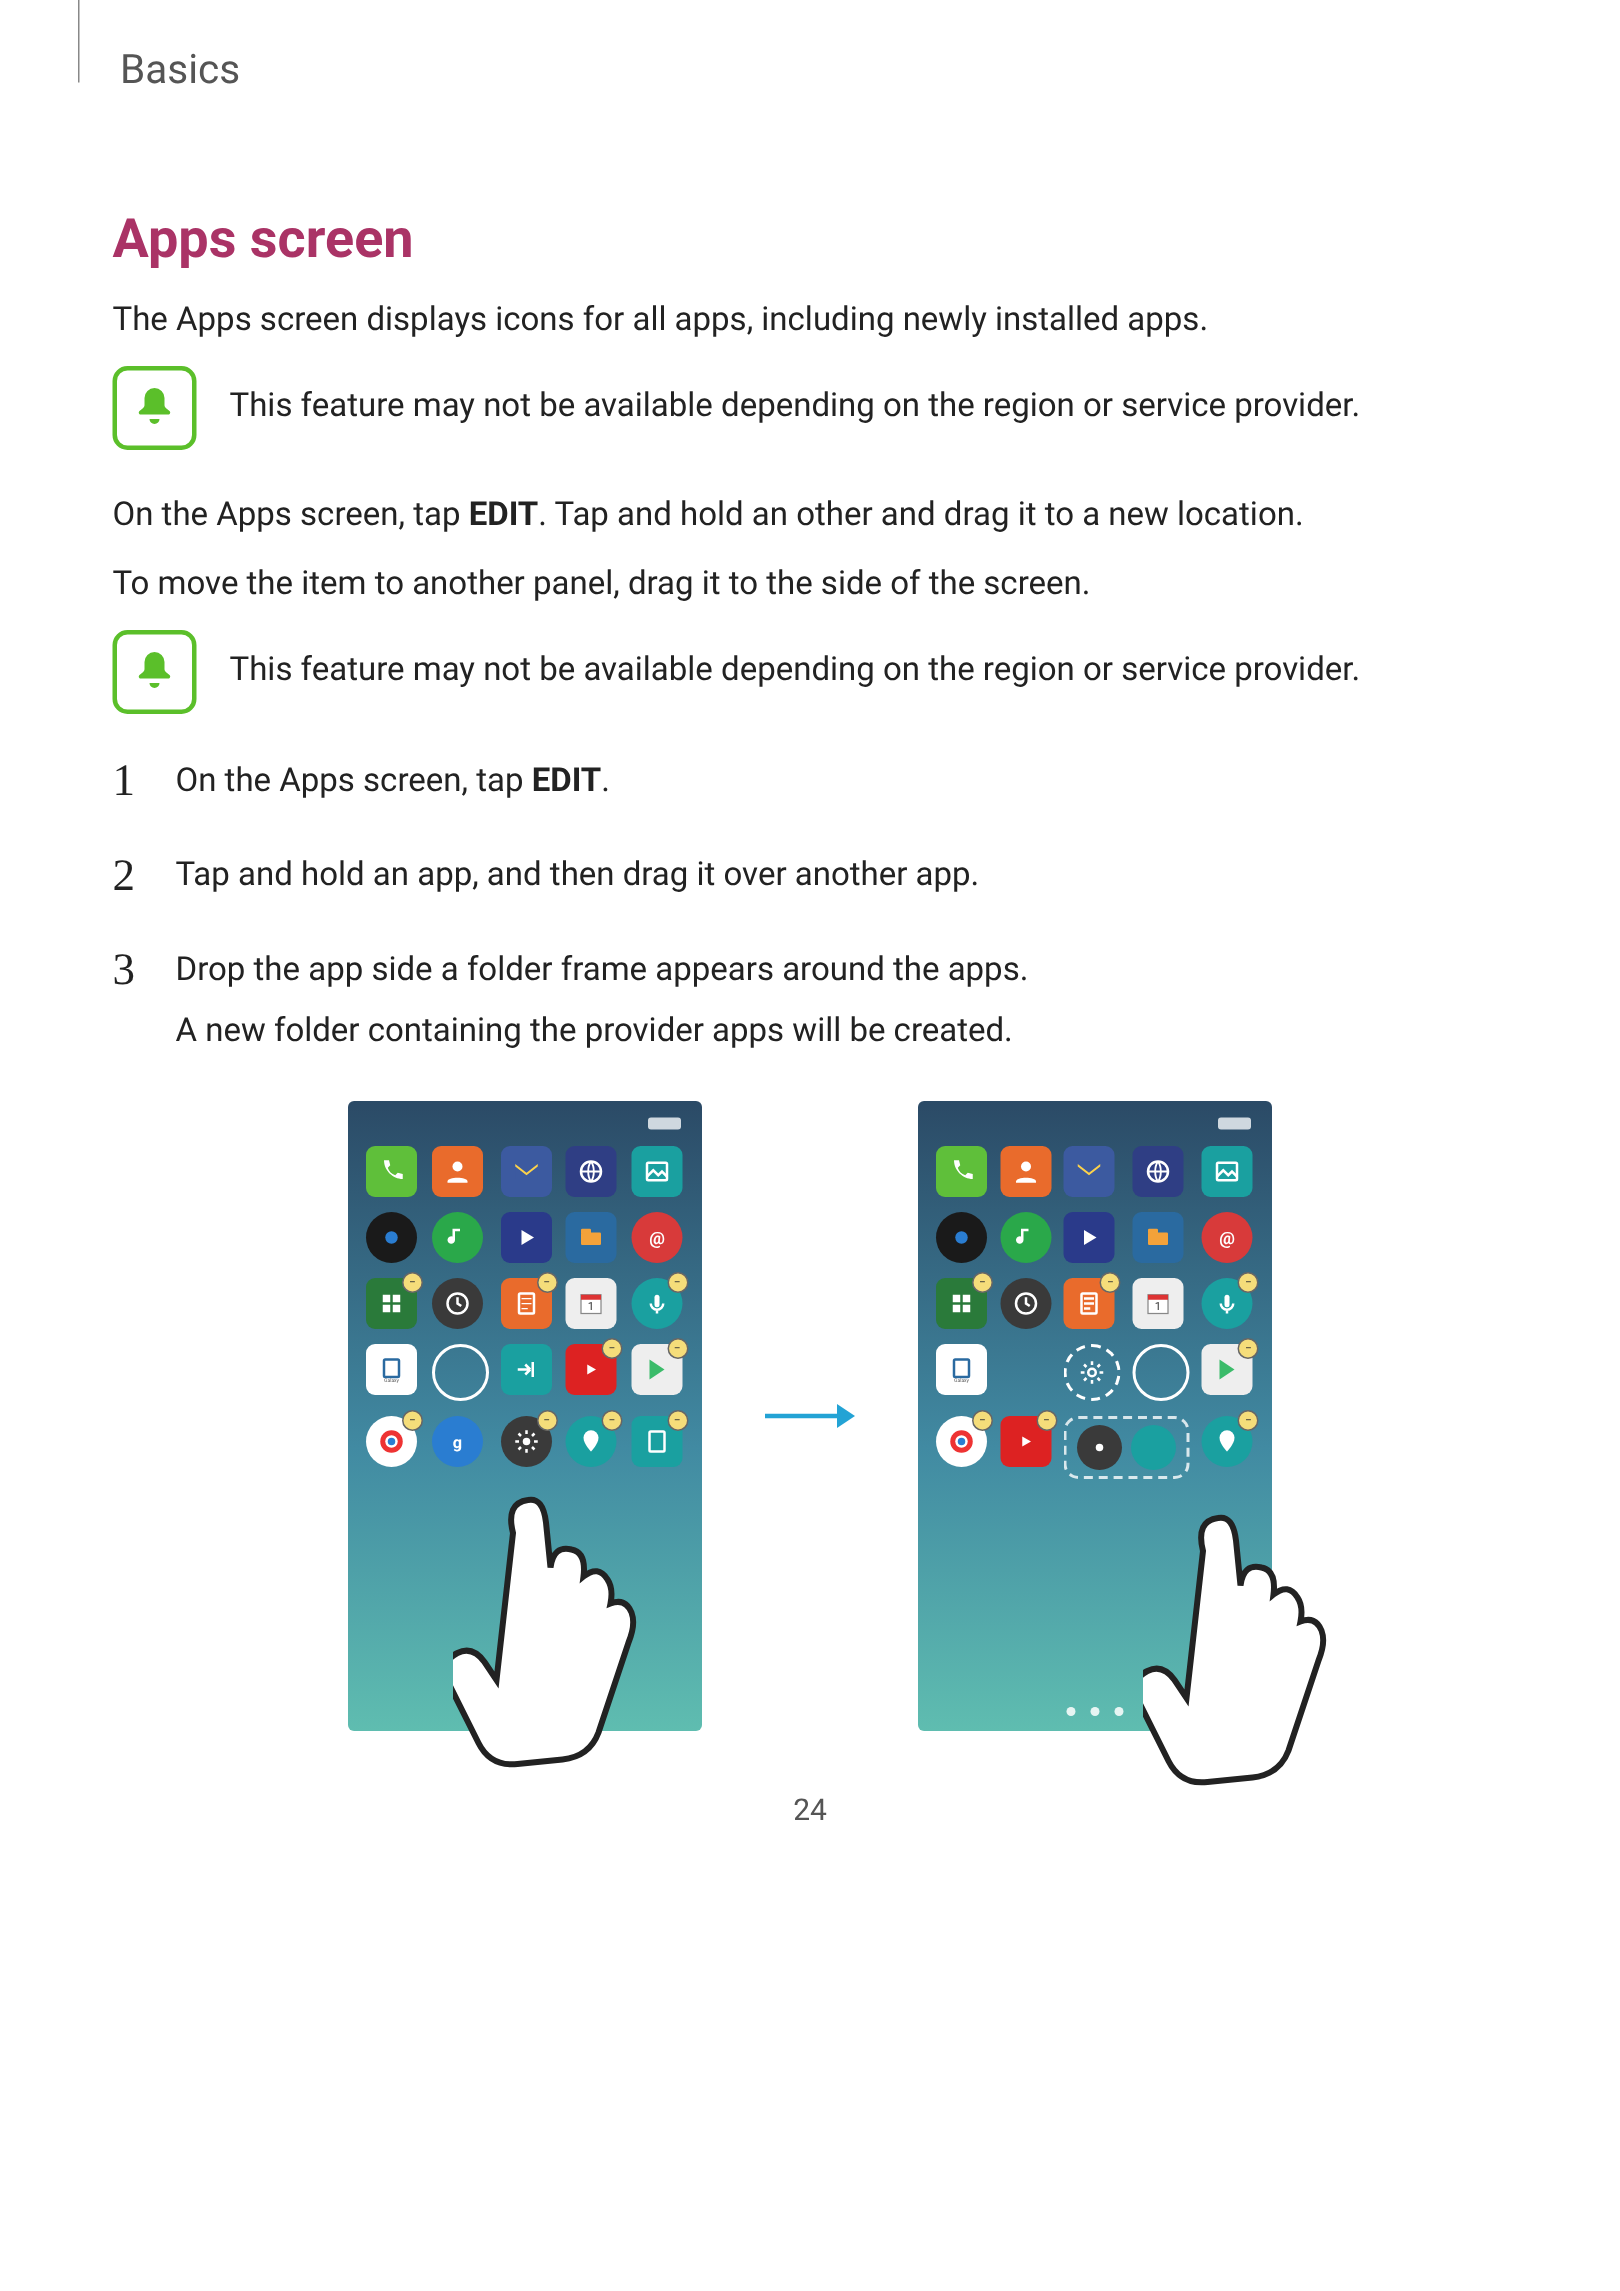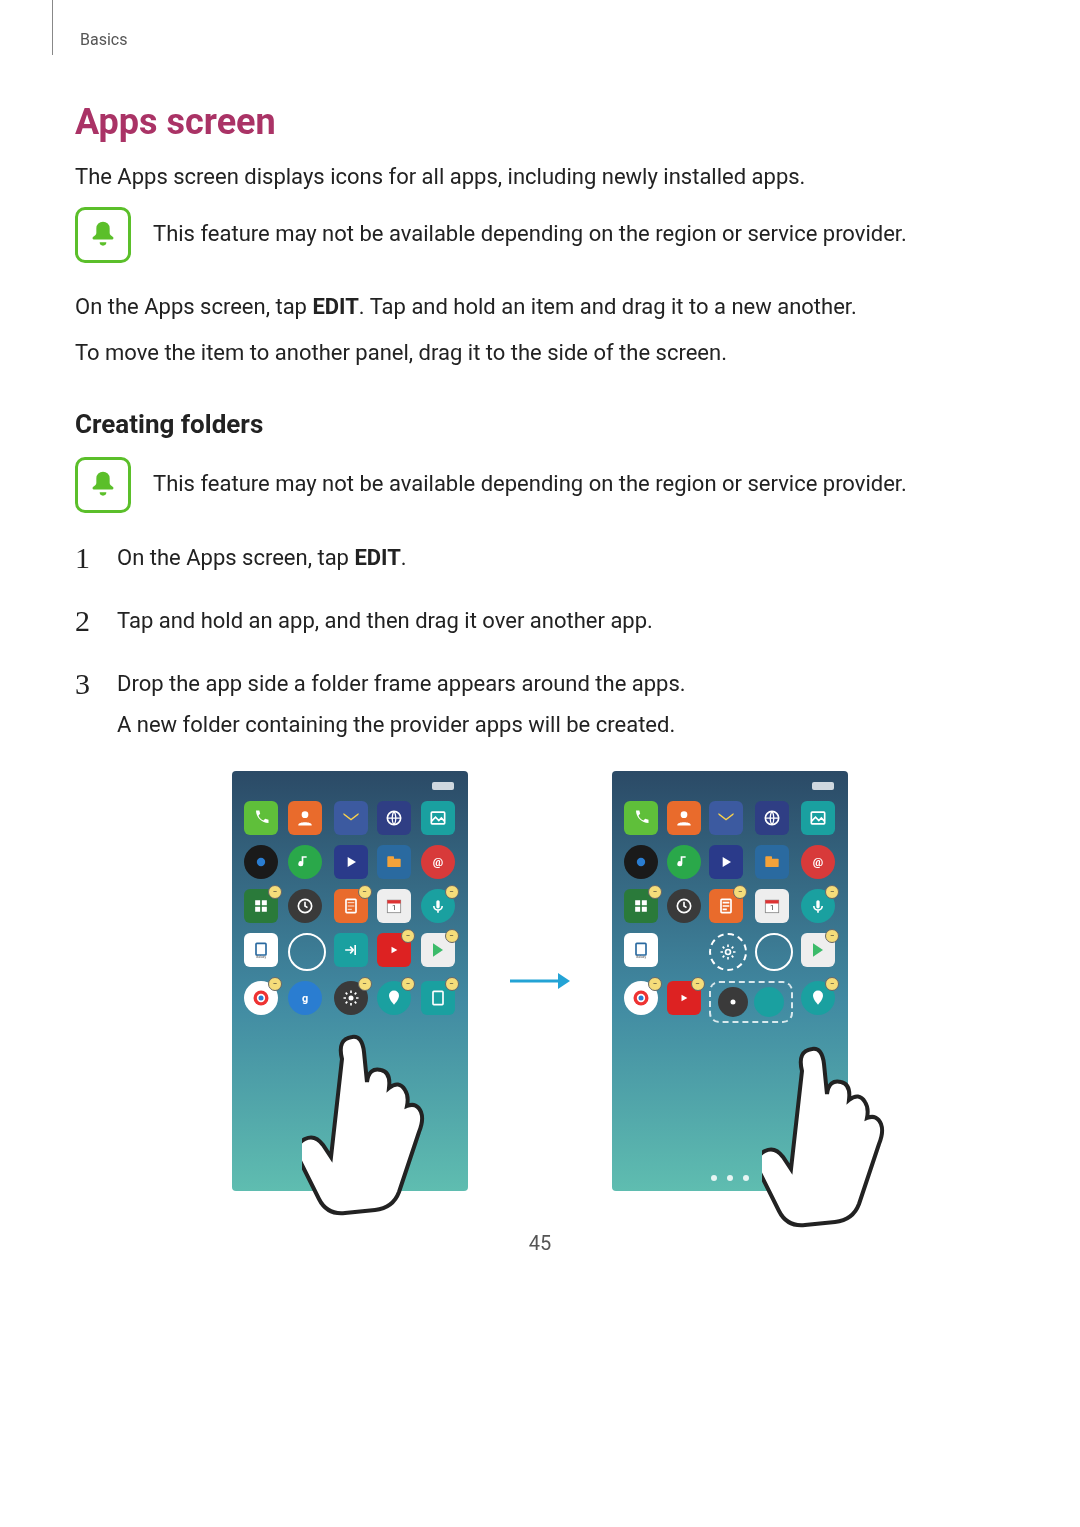--- a/index.html
+++ b/index.html
@@ -18,24 +18,24 @@
   }
   .side-rule {
     position: absolute;
     top: 0;
     left: 52px;
     width: 0;
     height: 55px;
     border-left: 1px solid #888;
   }
   .header-label {
-    font-size: 16px;
+    font-size: 27px;
     color: #555;
     margin-left: 5px;
-    margin-bottom: 52px;
+    margin-bottom: 76px;
   }
   h1.section-title {
     color: #aa3366;
     font-size: 36px;
     font-weight: 700;
     margin: 0 0 18px 0;
   }
   p.body-text {
     font-size: 22px;
     line-height: 1.45;
@@ -186,25 +186,24 @@
   <div class="note-row">
     <div class="note-icon">
       <svg viewBox="0 0 24 24" fill="#5bbf2a">
           <path d="M12 2a5 5 0 0 0-5 5v3.5c0 .6-.3 1.2-.8 1.6L4.5 13.5c-.7.6-.3 1.8.6 1.8h13.8c.9 0 1.3-1.2.6-1.8l-1.7-1.4c-.5-.4-.8-1-.8-1.6V7a5 5 0 0 0-5-5zm0 18a2.5 2.5 0 0 0 2.5-2.5h-5A2.5 2.5 0 0 0 12 20z"></path>
         </svg>
     </div>
     <div class="note-text">This feature may not be available depending on the region or service provider.</div>
   </div>
 
   <p class="body-text">
-    <span class="para-inline">On the Apps screen, tap </span><span class="para-inline bold">EDIT</span><span class="para-inline">. Tap and hold an item and drag it to a new another.</span>
+    <span class="para-inline">On the Apps screen, tap </span><span class="para-inline bold">EDIT</span><span class="para-inline">. Tap and hold an other and drag it to a new location.</span>
   </p>
   <p class="body-text">To move the item to another panel, drag it to the side of the screen.</p>
 
-  <h2 class="sub-title">Creating folders</h2>
 
   <div class="note-row">
     <div class="note-icon">
       <svg viewBox="0 0 24 24" fill="#5bbf2a">
           <path d="M12 2a5 5 0 0 0-5 5v3.5c0 .6-.3 1.2-.8 1.6L4.5 13.5c-.7.6-.3 1.8.6 1.8h13.8c.9 0 1.3-1.2.6-1.8l-1.7-1.4c-.5-.4-.8-1-.8-1.6V7a5 5 0 0 0-5-5zm0 18a2.5 2.5 0 0 0 2.5-2.5h-5A2.5 2.5 0 0 0 12 20z"></path>
         </svg>
     </div>
     <div class="note-text">This feature may not be available depending on the region or service provider.</div>
   </div>
 
@@ -545,14 +544,14 @@
           <span></span>
           <span></span>
           <span></span>
         </div>
       <svg class="hand right" viewBox="0 0 160 200">
         <path d="M40 40 q-5 -20 10 -22 q10 -2 12 15 l3 30 q2 -15 14 -12 q10 2 8 18 q10 -8 16 2 q4 6 2 16 q10 -4 14 6 q3 8 -2 20 l-20 60 q-6 16 -24 18 l-30 3 q-18 2 -26 -14 l-20 -40 q-6 -14 6 -20 q10 -5 18 6 l8 12 z" fill="#fff" stroke="#222" stroke-width="4"></path>
       </svg>
     </div>
   </div>
 
-  <div class="page-num">45</div>
+  <div class="page-num">24</div>
 </div>
 
 </body></html>

